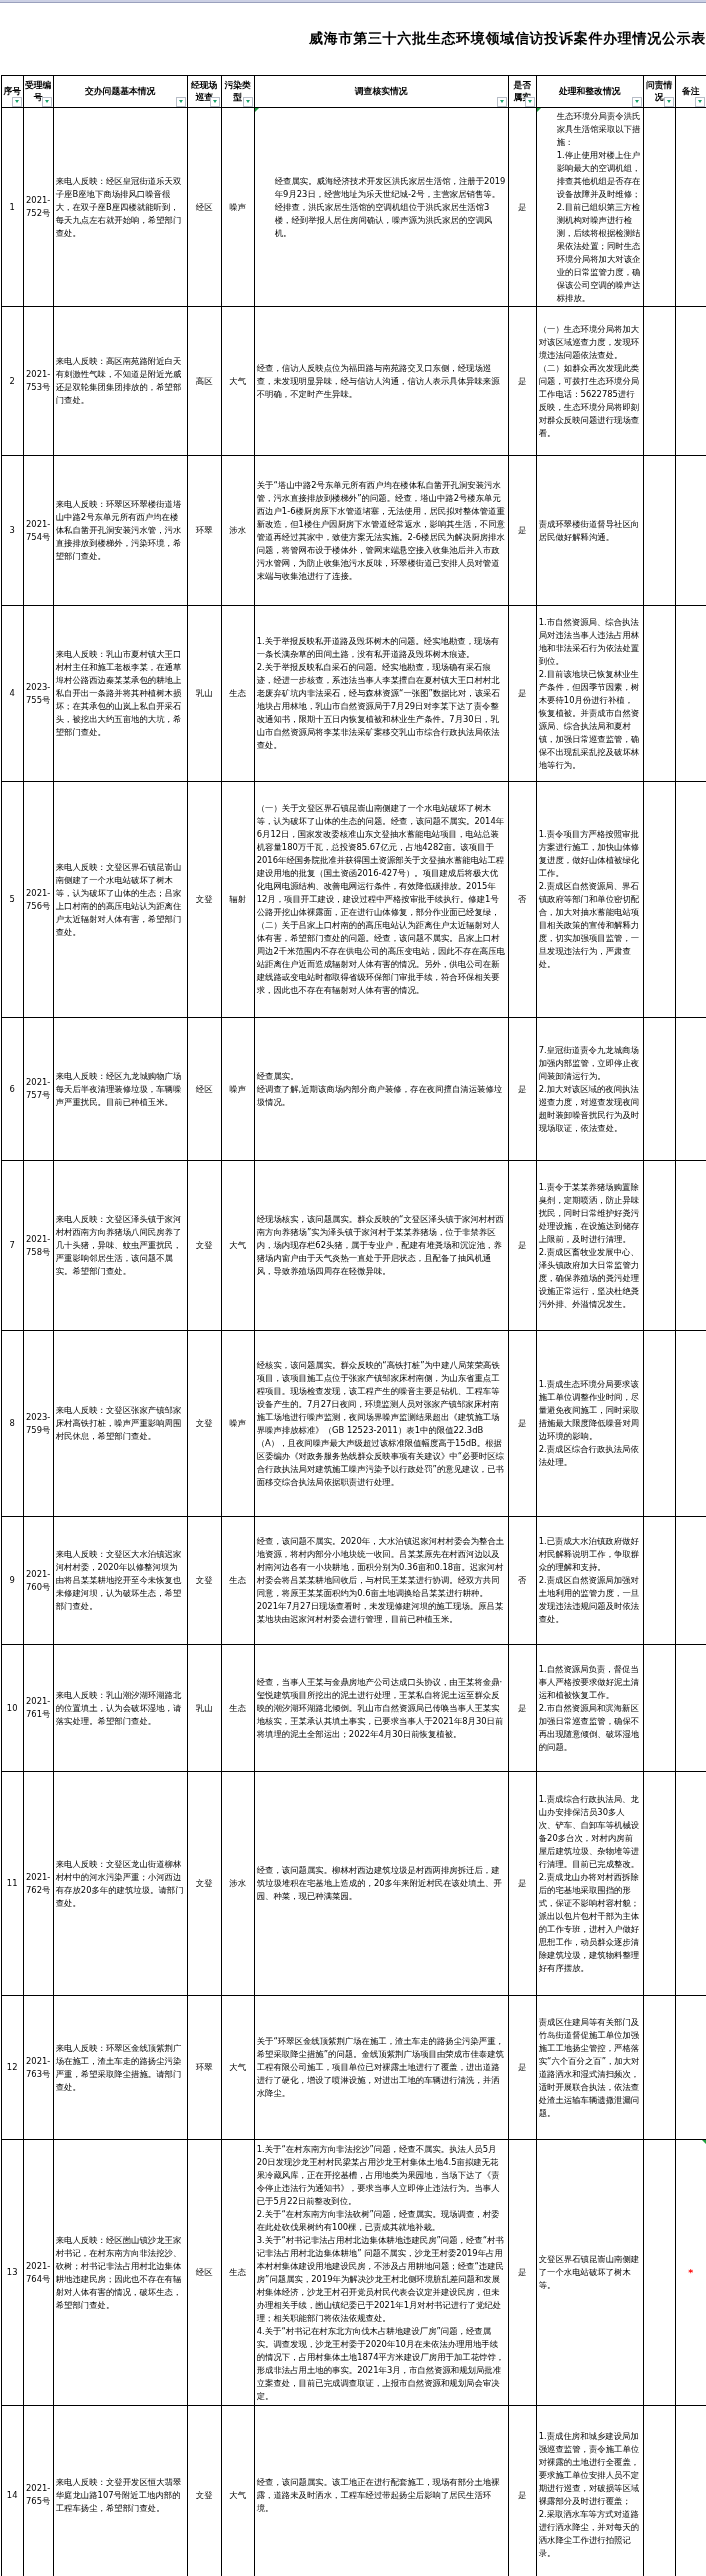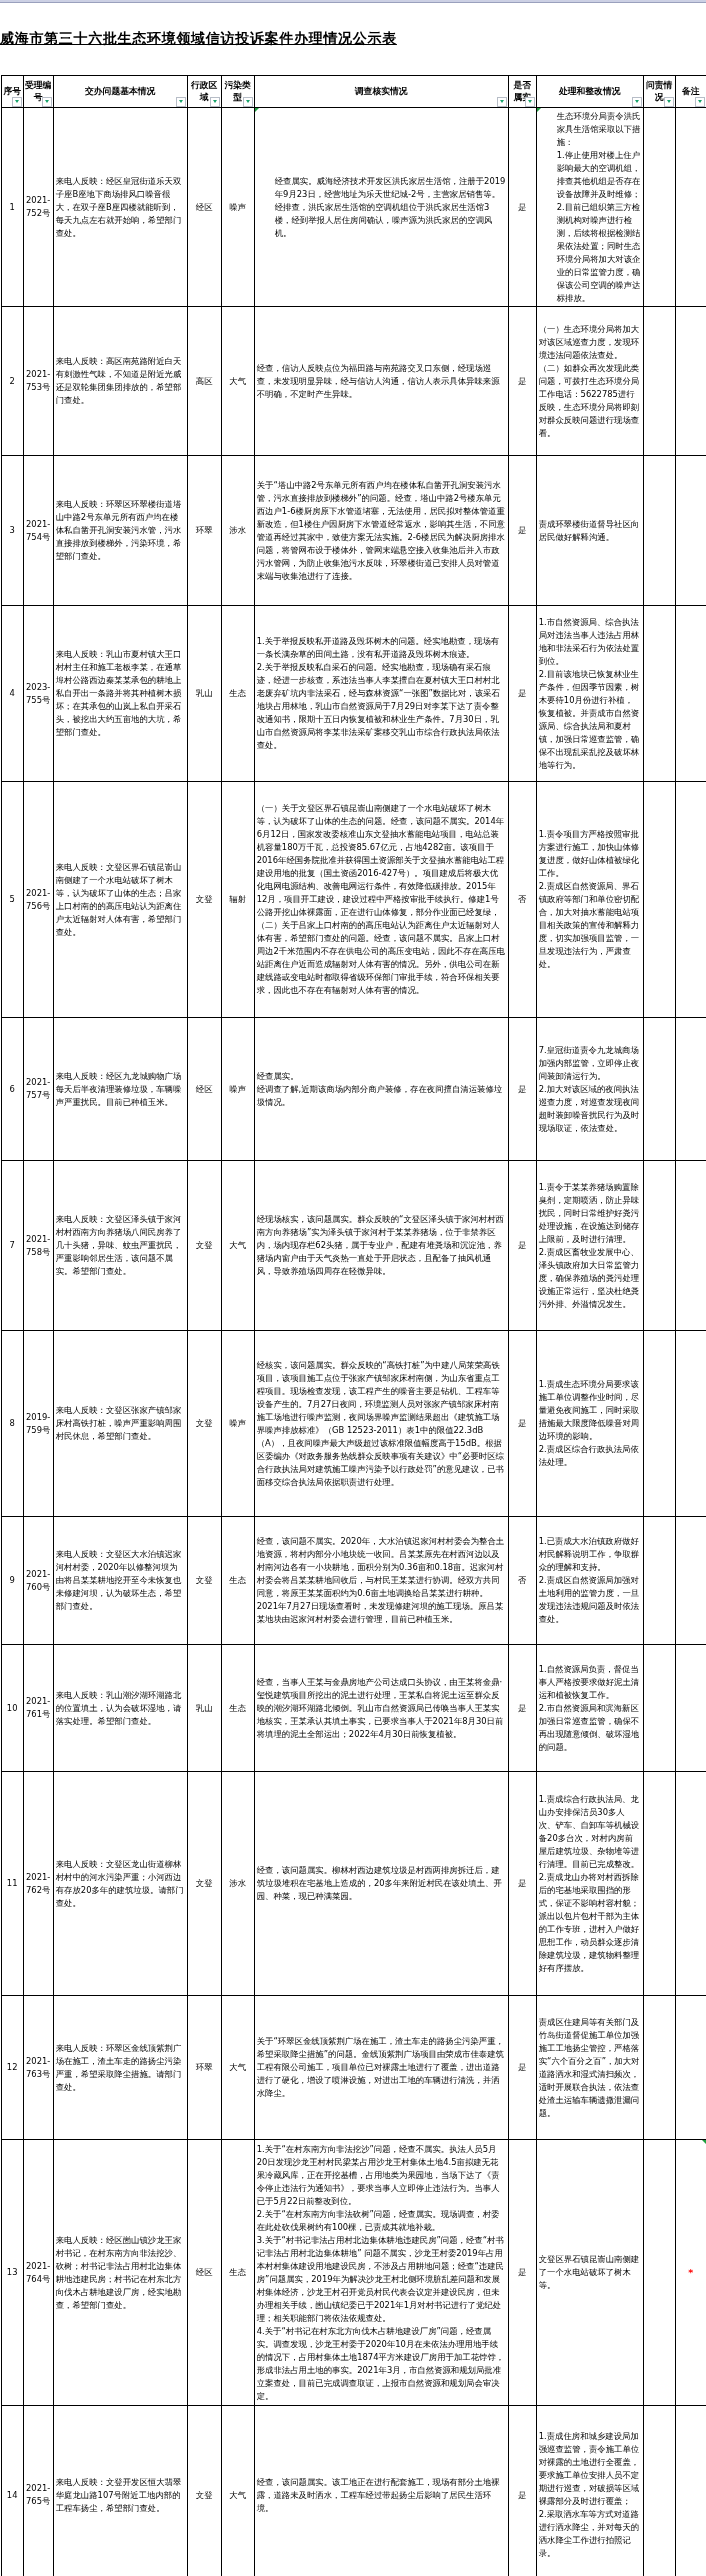--- a/index.html
+++ b/index.html
@@ -1,18 +1,18 @@
 <!DOCTYPE html>
 <html style="font-size:10.8px"><head>
 <meta charset="utf-8">
 <style>
   html,body{margin:0;padding:0;background:#ffffff;}
   body{width:706px;font-family:"DejaVu Sans",sans-serif;color:#000;}
   .win-edge{height:2px;background:#ccd0e4;border-bottom:0.7px solid #9aa0bd;}
-  .title-bar{height:72px;display:flex;align-items:center;justify-content:flex-start;text-decoration:underline;}
+  .title-bar{height:72px;display:flex;align-items:center;justify-content:flex-end;}
   .title-bar h1{margin:0;font-family:"Liberation Serif","DejaVu Serif",serif;font-weight:bold;font-size:14px;letter-spacing:0.7px;}
   table{border-collapse:collapse;table-layout:fixed;width:705px;margin-left:0.7px;border:0.7px solid #000;border-bottom:1.4px solid #000;}
   col.c0{width:22px}col.c1{width:30px}col.c2{width:134px}col.c3{width:34px}col.c4{width:33px}
   col.c5{width:254px}col.c6{width:28px}col.c7{width:107px}col.c8{width:32px}col.c9{width:31px}
   th,td{border:0.7px solid #000;vertical-align:middle;padding:1.4px 2px;font-size:8.4px;line-height:13px;overflow:hidden;}
   th{font-weight:bold;text-align:center;position:relative;height:30px;font-size:8.8px;line-height:11.5px;padding:0.7px;}
   td{text-align:center;}
   td.left{text-align:left;white-space:pre-line;}
   .filter-btn{position:absolute;right:0.7px;bottom:0.7px;width:8px;height:7.4px;background:#fff;border:0.7px solid #b7bdc7;display:flex;align-items:center;justify-content:center;cursor:pointer;}
   .filter-btn .tri{width:0;height:0;border-left:2.4px solid transparent;border-right:2.4px solid transparent;border-top:3.4px solid #17a26b;}
@@ -48,21 +48,21 @@
     <tr>
       <th><span>序号</span><span class="filter-btn">
             <span class="tri"></span>
           </span></th>
       <th><span>受理编号</span><span class="filter-btn">
             <span class="tri"></span>
           </span></th>
       <th><span>交办问题基本情况</span><span class="filter-btn">
             <span class="tri"></span>
           </span></th>
-      <th><span>行政区域</span><span class="filter-btn">
+      <th><span>经现场巡查</span><span class="filter-btn">
             <span class="tri"></span>
           </span></th>
       <th><span>污染类型</span><span class="filter-btn">
             <span class="tri"></span>
           </span></th>
       <th><span>调查核实情况</span><span class="filter-btn">
             <span class="tri"></span>
           </span></th>
       <th><span>是否属实</span><span class="filter-btn">
             <span class="tri"></span>
@@ -168,21 +168,21 @@
       <td>大气</td>
       <td class="left">经现场核实，该问题属实。群众反映的“文登区泽头镇于家河村村西南方向养猪场”实为泽头镇于家河村于某某养猪场，位于非禁养区内，场内现存栏62头猪，属于专业户，配建有堆粪场和沉淀池，养猪场内窗户由于天气炎热一直处于开启状态，且配备了抽风机通风，导致养殖场四周存在轻微异味。</td>
       <td>是</td>
       <td class="left">1.责令于某某养猪场购置除臭剂，定期喷洒，防止异味扰民，同时日常维护好粪污处理设施，在设施达到储存上限前，及时进行清理。
 2.责成区畜牧业发展中心、泽头镇政府加大日常监管力度，确保养殖场的粪污处理设施正常运行，坚决杜绝粪污外排、外溢情况发生。</td>
       <td></td>
       <td></td>
     </tr>
     <tr style="height:186px">
       <td>8</td>
-      <td>2019-759号</td>
+      <td>2023-759号</td>
       <td class="left">来电人反映：文登区张家产镇邹家床村高铁打桩，噪声严重影响周围村民休息，希望部门查处。</td>
       <td>文登</td>
       <td>噪声</td>
       <td class="left">经核实，该问题属实。群众反映的“高铁打桩”为中建八局莱荣高铁项目，该项目施工点位于张家产镇邹家床村南侧，为山东省重点工程项目。现场检查发现，该工程产生的噪音主要是钻机、工程车等设备产生的。7月27日夜间，环境监测人员对张家产镇邹家床村南施工场地进行噪声监测，夜间场界噪声监测结果超出《建筑施工场界噪声排放标准》（GB 12523-2011）表1中的限值22.3dB（A），且夜间噪声最大声级超过该标准限值幅度高于15dB。根据区委编办《对政务服务热线群众反映事项有关建议》中“必要时区综合行政执法局对建筑施工噪声污染予以行政处罚”的意见建议，已书面移交综合执法局依据职责进行处理。</td>
       <td>是</td>
       <td class="left">1.责成生态环境分局要求该施工单位调整作业时间，尽量避免夜间施工，同时采取措施最大限度降低噪音对周边环境的影响。
 2.责成区综合行政执法局依法处理。</td>
       <td></td>
       <td></td>
     </tr>
@@ -233,21 +233,21 @@
       <td>大气</td>
       <td class="left">关于“环翠区金线顶紫荆广场在施工，渣土车走的路扬尘污染严重，希望采取降尘措施”的问题。金线顶紫荆广场项目由荣成市佳泰建筑工程有限公司施工，项目单位已对裸露土地进行了覆盖，进出道路进行了硬化，增设了喷淋设施，对进出工地的车辆进行清洗，并洒水降尘。</td>
       <td>是</td>
       <td class="left">责成区住建局等有关部门及竹岛街道督促施工单位加强施工工地扬尘管控，严格落实“六个百分之百”，加大对道路洒水和湿式清扫频次，适时开展联合执法，依法查处渣土运输车辆遗撒泄漏问题。</td>
       <td></td>
       <td></td>
     </tr>
     <tr style="height:266px">
       <td>13</td>
       <td>2021-764号</td>
-      <td class="left">来电人反映：经区崮山镇沙龙王家村书记，在村东南方向非法挖沙、砍树；村书记非法占用村北边集体耕地违建民房；村书记在村东北方向伐木占耕地建设厂房，经实地勘查，希望部门查处。</td>
+      <td class="left">来电人反映：经区崮山镇沙龙王家村书记，在村东南方向非法挖沙、砍树；村书记非法占用村北边集体耕地违建民房；因此也不存在有辐射对人体有害的情况，破坏生态，希望部门查处。</td>
       <td>经区</td>
       <td>生态</td>
       <td class="left">1.关于“在村东南方向非法挖沙”问题，经查不属实。执法人员5月20日发现沙龙王村村民梁某占用沙龙王村集体土地4.5亩拟建无花果冷藏风库，正在开挖基槽，占用地类为果园地，当场下达了《责令停止违法行为通知书》，要求当事人立即停止违法行为。当事人已于5月22日前整改到位。
 2.关于“在村东南方向非法砍树”问题，经查属实。现场调查，村委在此处砍伐果树约有100棵，已责成其就地补栽。
 3.关于“村书记非法占用村北边集体耕地违建民房”问题，经查“村书记非法占用村北边集体耕地” 问题不属实，沙龙王村委2019年占用本村村集体建设用地建设民房，不涉及占用耕地问题；经查“违建民房”问题属实，2019年为解决沙龙王村北侧环境脏乱差问题和发展村集体经济，沙龙王村召开党员村民代表会议定并建设民房，但未办理相关手续，崮山镇纪委已于2021年1月对村书记进行了党纪处理；相关职能部门将依法依规查处。
 4.关于“村书记在村东北方向伐木占耕地建设厂房”问题，经查属实。调查发现，沙龙王村委于2020年10月在未依法办理用地手续的情况下，占用村集体土地1874平方米建设厂房用于加工花饽饽，形成非法占用土地的事实。2021年3月，市自然资源和规划局批准立案查处，目前已完成调查取证，上报市自然资源和规划局会审决定。</td>
       <td>是</td>
       <td class="left">文登区界石镇昆嵛山南侧建了一个水电站破坏了树木等。</td>
       <td></td>
       <td class="flag-tr remark-star">*</td>

